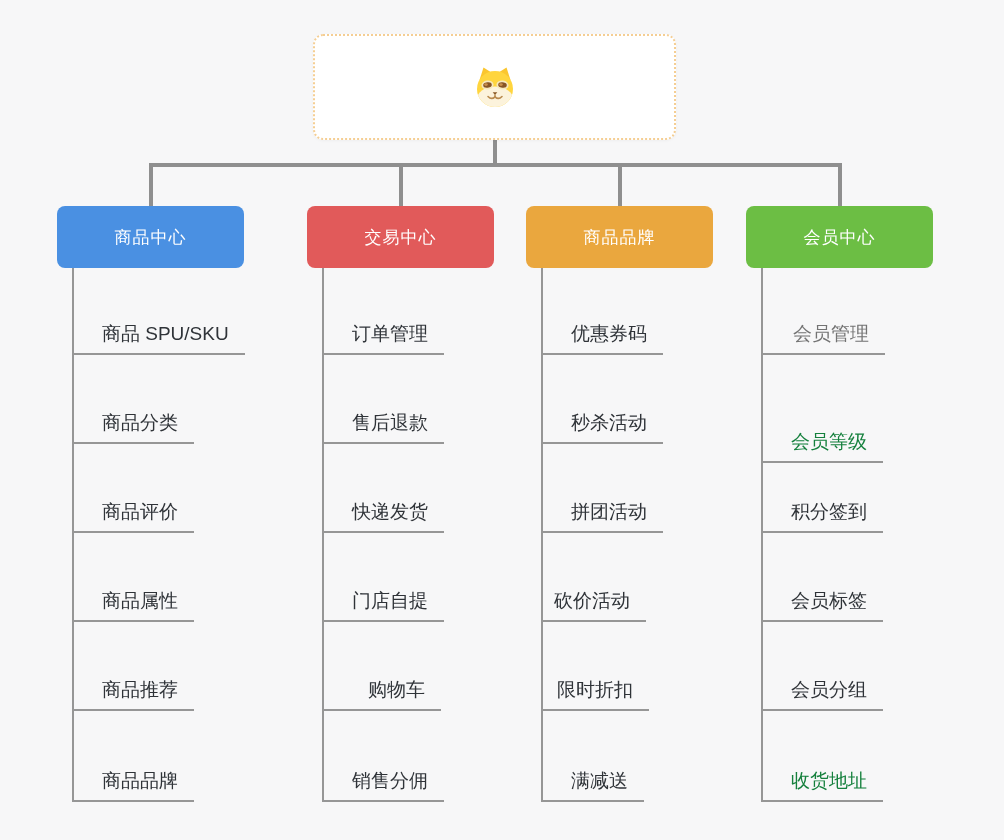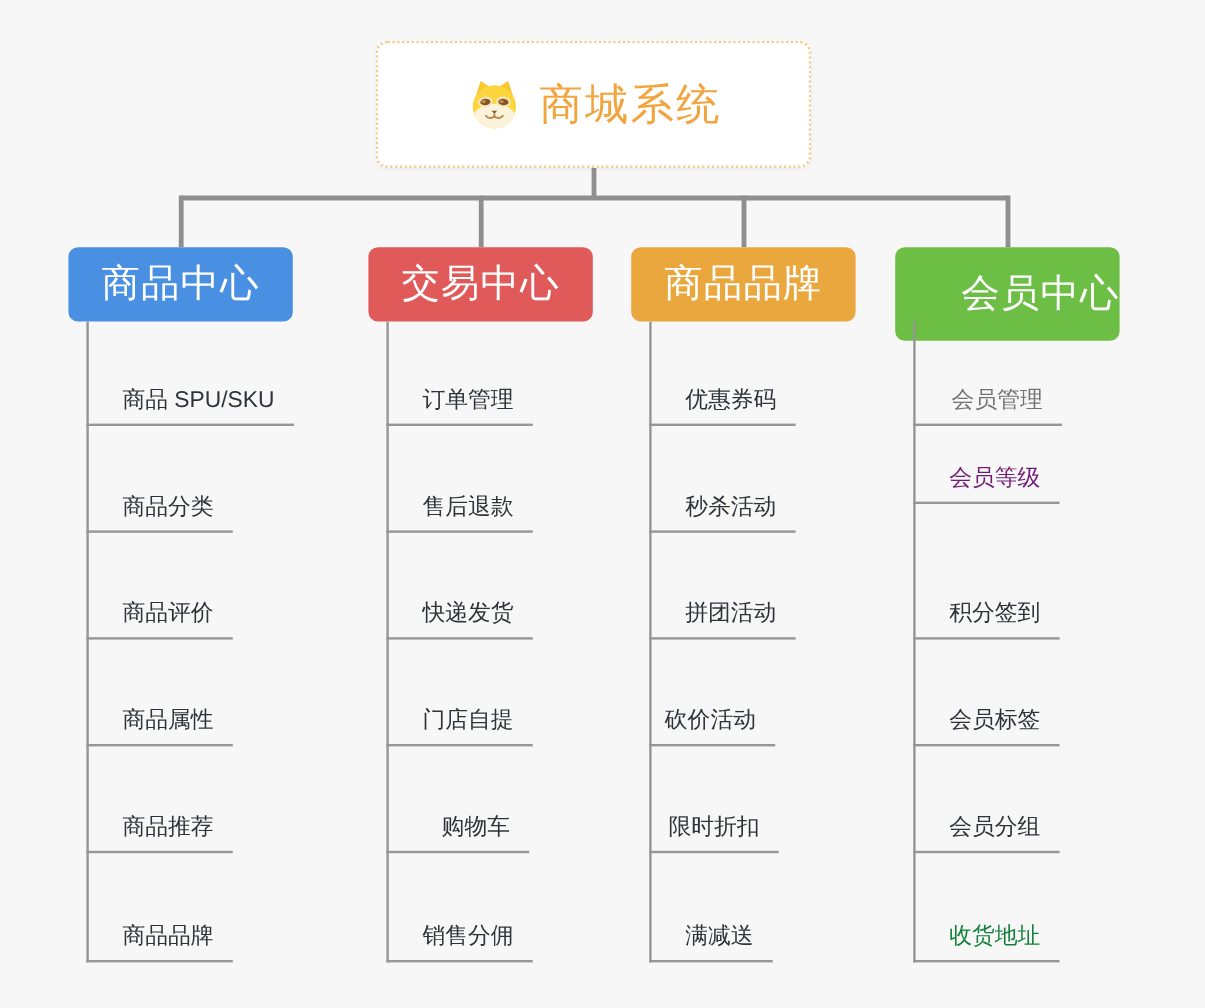--- a/index.html
+++ b/index.html
@@ -28,21 +28,21 @@
   .stem{left:492.5px;top:140px;width:4px;height:26px;}
   .hbar{left:148.5px;top:163px;width:693px;height:4px;border-radius:2px;}
   .branch-riser{position:absolute;width:4px;}
 
   
   .branch-node{
     position:absolute;border-radius:8px;box-sizing:border-box;
     display:flex;align-items:center;justify-content:center;
   }
   .branch-label{
-    color:#ffffff;font-size:32px;letter-spacing:1px;white-space:nowrap;
+    color:#ffffff;font-size:17px;letter-spacing:1px;white-space:nowrap;
   }
 
   
   .branch-child-line{position:absolute;width:2px;}
   .child-node{
     position:absolute;white-space:nowrap;
     font-size:19px;line-height:24px;
     padding:0 16px 7px 30px;
     border-bottom:2px solid #969696;
   }
@@ -69,21 +69,20 @@
       <g>
         <ellipse cx="16.5" cy="20" rx="5.2" ry="3.6" fill="#875425" stroke="#F6E7BC" stroke-width="1.8" transform="rotate(-7 16.5 20)"></ellipse>
         <ellipse cx="31.5" cy="20" rx="5.2" ry="3.6" fill="#875425" stroke="#F6E7BC" stroke-width="1.8" transform="rotate(7 31.5 20)"></ellipse>
         <ellipse cx="15" cy="19.6" rx="1.8" ry="1.3" fill="#C98E4B"></ellipse>
         <ellipse cx="30" cy="19.6" rx="1.8" ry="1.3" fill="#C98E4B"></ellipse>
       </g>
       <path d="M21.7,27.3 h4.6 l-2.3,2.8 Z" fill="#8A5A28"></path>
       <path d="M24,30 v2" stroke="#B98A4E" stroke-width="1.5" fill="none" stroke-linecap="round"></path>
       <path d="M17,31.5 q3.5,3.6 7,0.3 q3.5,3.3 7,-0.3" stroke="#B98A4E" stroke-width="1.6" fill="none" stroke-linecap="round"></path>
     </svg>
-    <span class="root-label" style="color: rgb(242, 165, 63);">商城系统</span>
   </div>
 
     <div>
       <div class="branch-riser" style="left: 148.5px; top: 163px; height: 43px; background: rgb(143, 143, 143);"></div>
       <div class="branch-node" style="left: 57px; top: 206px; width: 187px; height: 62px; background: rgb(74, 144, 226);">
         <span class="branch-label">商品中心</span>
       </div>
       <div class="branch-child-line" style="left: 72px; top: 268px; height: 534px; background: rgb(150, 150, 150);"></div>
 
     <div class="child-node" style="left: 72px; top: 322px; border-bottom-color: rgb(150, 150, 150); color: rgb(47, 51, 56);">
@@ -155,29 +154,29 @@
       <div class="child-node" style="left: 541px; top: 678px; border-bottom-color: rgb(150, 150, 150); color: rgb(47, 51, 56); padding-left: 16px;">
         <span>限时折扣</span>
       </div>
       <div class="child-node" style="left: 541px; top: 769px; border-bottom-color: rgb(150, 150, 150); color: rgb(47, 51, 56);">
         <span>满减送</span>
       </div>
     </div>
 
     <div>
       <div class="branch-riser" style="left: 837.5px; top: 163px; height: 43px; background: rgb(143, 143, 143);"></div>
-      <div class="branch-node" style="left: 746px; top: 206px; width: 187px; height: 78px; background: rgb(108, 190, 68); justify-content: flex-end;">
+      <div class="branch-node" style="left: 746px; top: 206px; width: 187px; height: 62px; background: rgb(108, 190, 68);">
         <span class="branch-label">会员中心</span>
       </div>
       <div class="branch-child-line" style="left: 761px; top: 268px; height: 534px; background: rgb(150, 150, 150);"></div>
 
     <div class="child-node" style="left: 761px; top: 322px; border-bottom-color: rgb(150, 150, 150); color: #737373; padding-left: 32px;">
         <span>会员管理</span>
       </div>
-      <div class="child-node" style="left: 761px; top: 387px; border-bottom-color: rgb(150, 150, 150); color: #701a75;">
+      <div class="child-node" style="left: 761px; top: 430px; border-bottom-color: rgb(150, 150, 150); color: #15803d;">
         <span>会员等级</span>
       </div>
       <div class="child-node" style="left: 761px; top: 500px; border-bottom-color: rgb(150, 150, 150); color: rgb(47, 51, 56);">
         <span>积分签到</span>
       </div>
       <div class="child-node" style="left: 761px; top: 589px; border-bottom-color: rgb(150, 150, 150); color: rgb(47, 51, 56);">
         <span>会员标签</span>
       </div>
       <div class="child-node" style="left: 761px; top: 678px; border-bottom-color: rgb(150, 150, 150); color: rgb(47, 51, 56);">
         <span>会员分组</span>

